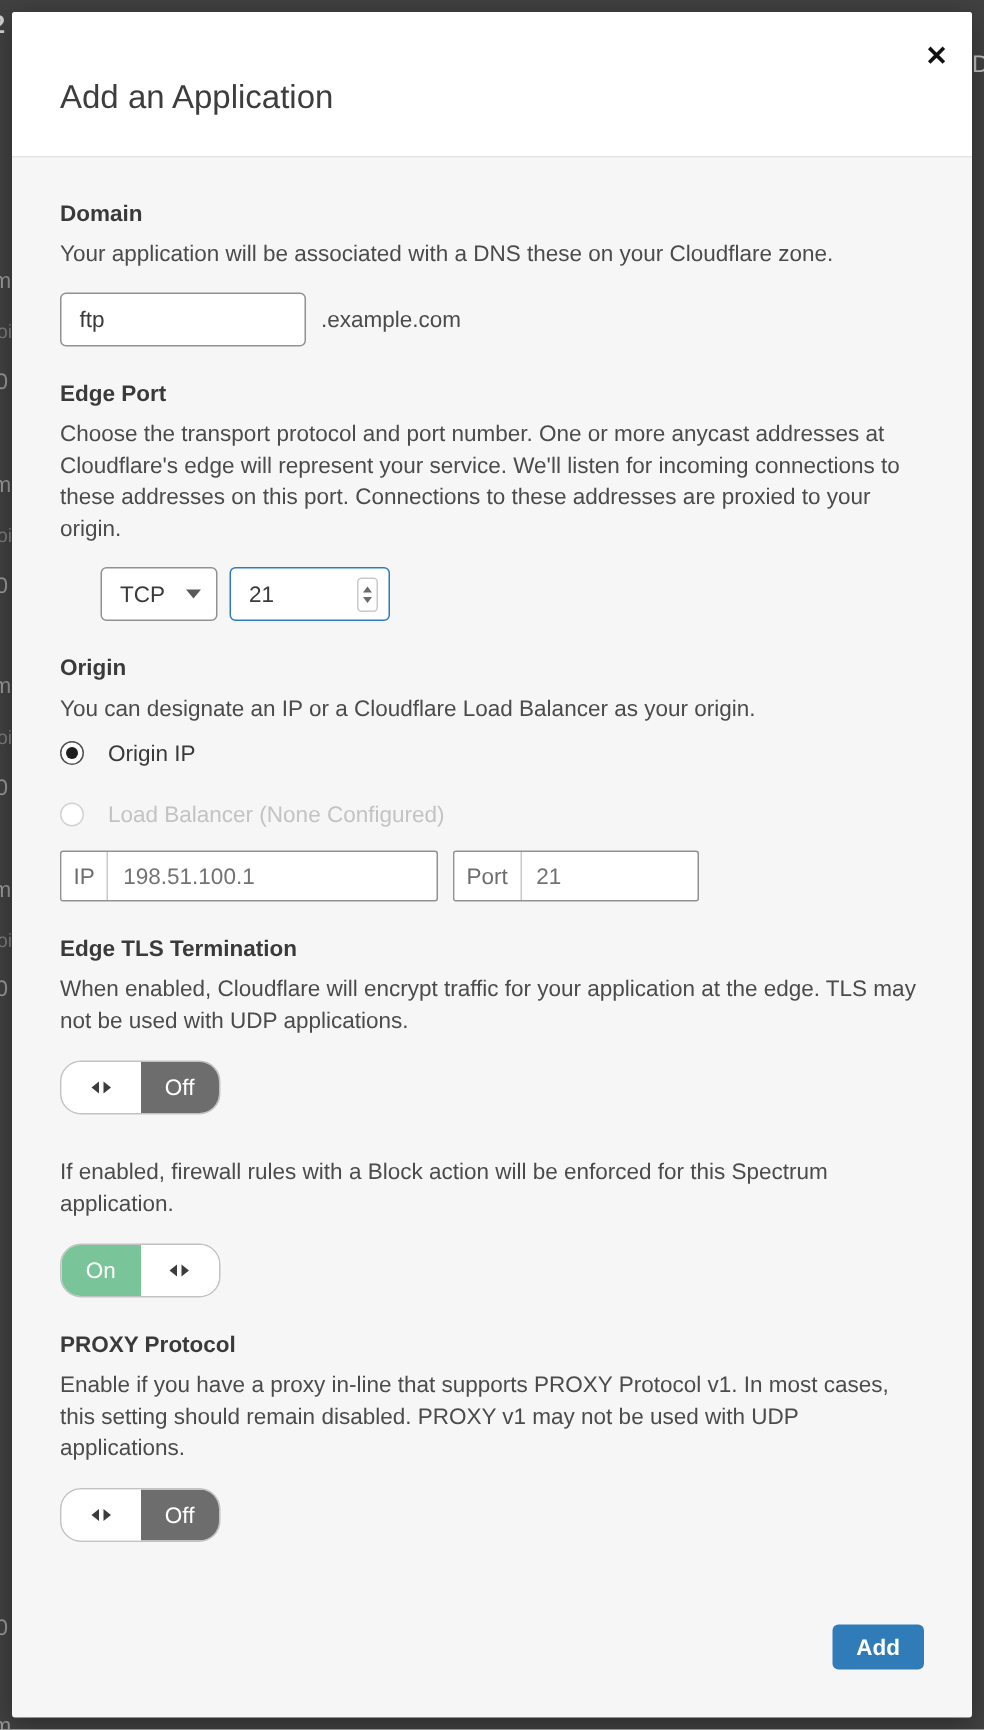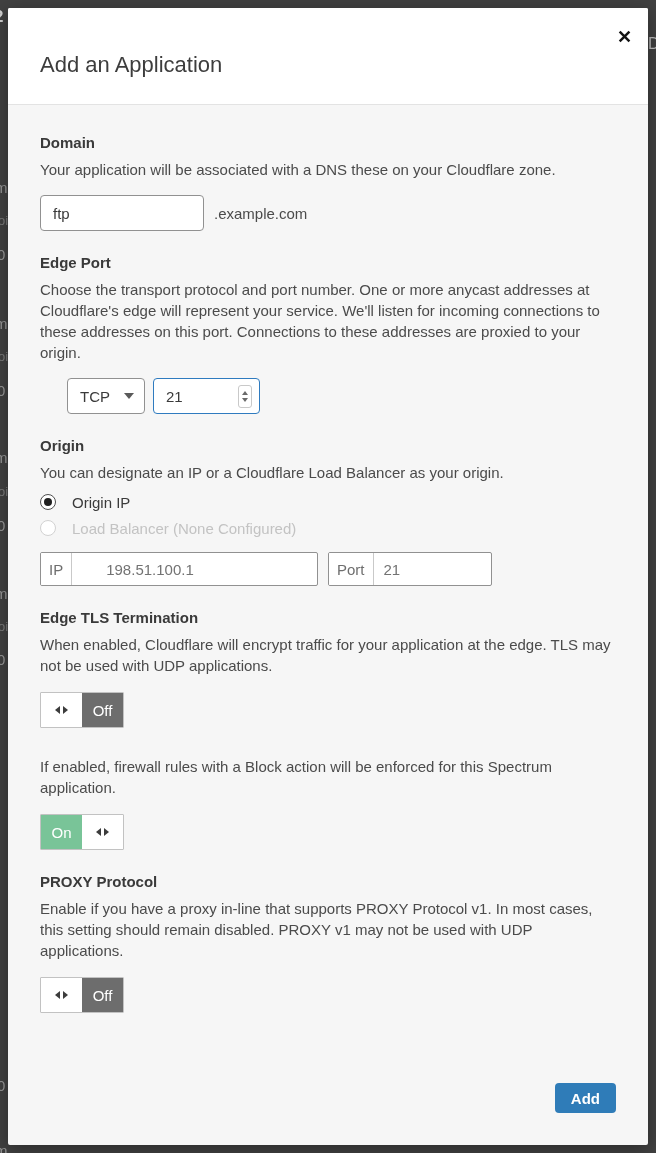--- a/index.html
+++ b/index.html
@@ -52,37 +52,37 @@
     border:1px solid #2f7bbf; border-radius:4px;
     display:flex; align-items:center; justify-content:space-between; padding:0 7px 0 2px;
   }
   .number-box input { border:none; outline:none; width:60px; font-size:15px; color:#3a3a3a; font-family:inherit; padding:0 0 0 10px; background:transparent; }
   .stepper { width:14px; height:23px; border:1px solid #c9c9c9; border-radius:3px; display:flex; flex-direction:column; align-items:center; justify-content:center; gap:3px; background:#fff; cursor:pointer; }
   .tri-up { width:0; height:0; border-left:3px solid transparent; border-right:3px solid transparent; border-bottom:4px solid #6a6a6a; }
   .tri-down { width:0; height:0; border-left:3px solid transparent; border-right:3px solid transparent; border-top:4px solid #6a6a6a; }
 
   
   .radio-row { display:flex; align-items:center; margin-top:10px; height:18px; }
-  .radio-row + .radio-row { margin-top:8px; }
+  .radio-row + .radio-row { margin-top:23px; }
   .radio-circle { width:16px; height:16px; border-radius:50%; background:#fff; border:1px solid #4f4f4f; display:flex; align-items:center; justify-content:center; flex:0 0 auto; }
   .radio-circle.checked::after { content:""; width:8px; height:8px; border-radius:50%; background:#1f1f1f; }
   .radio-circle.disabled { border-color:#d2d2d2; }
   .radio-label { margin-left:16px; font-size:15px; color:#3a3a3a; }
   .radio-label.disabled { color:#c3c3c3; }
   .desc-after-radios { margin-top:12px; }
 
   
   .prefix-field { display:flex; height:34px; background:#fff; border:1px solid #919191; border-radius:2px; overflow:hidden; }
   .prefix-field .prefix { display:flex; align-items:center; padding:0 8px; font-size:15px; color:#6e6e6e; border-right:1px solid #c9c9c9; background:#fff; }
   .prefix-field input { border:none; outline:none; font-size:15px; color:#737373; font-family:inherit; padding:0 10px; background:transparent; width:100%; }
-  .ip-field { width:278px;gap:24px; }
+  .ip-field { width:252px; }
   .port-field { width:164px; margin-left:10px; }
 
   
-  .toggle { margin-top:16px; width:84px; height:36px; border:1px solid #c2c2c2; border-radius:1px; display:flex; overflow:hidden; cursor:pointer; background:#fff; }
+  .toggle { margin-top:16px; width:107px; height:36px; border:1px solid #c2c2c2; border-radius:14px; display:flex; overflow:hidden; cursor:pointer; background:#fff; }
   .toggle-half { flex:1 1 50%; display:flex; align-items:center; justify-content:center; }
   .toggle-knob { background:#fff; gap:3px; }
   .toggle-label-half { color:#fff; font-size:15px; }
   .toggle-label-half.off { background:#6d6d6d; }
   .toggle-label-half.on { background:#79c498; }
   .tri-left { width:0; height:0; border-top:4px solid transparent; border-bottom:4px solid transparent; border-right:5px solid #3c3c3c; }
   .tri-right { width:0; height:0; border-top:4px solid transparent; border-bottom:4px solid transparent; border-left:5px solid #3c3c3c; }
 
   
   .footer-row { margin-top:auto; display:flex; justify-content:flex-end; }

